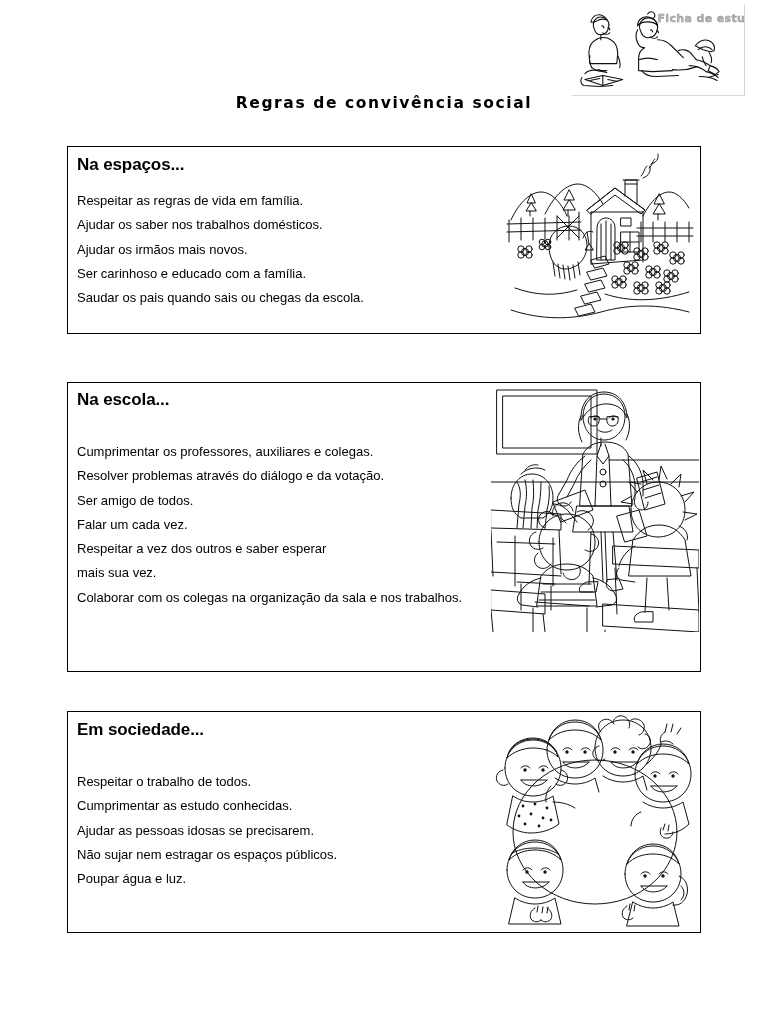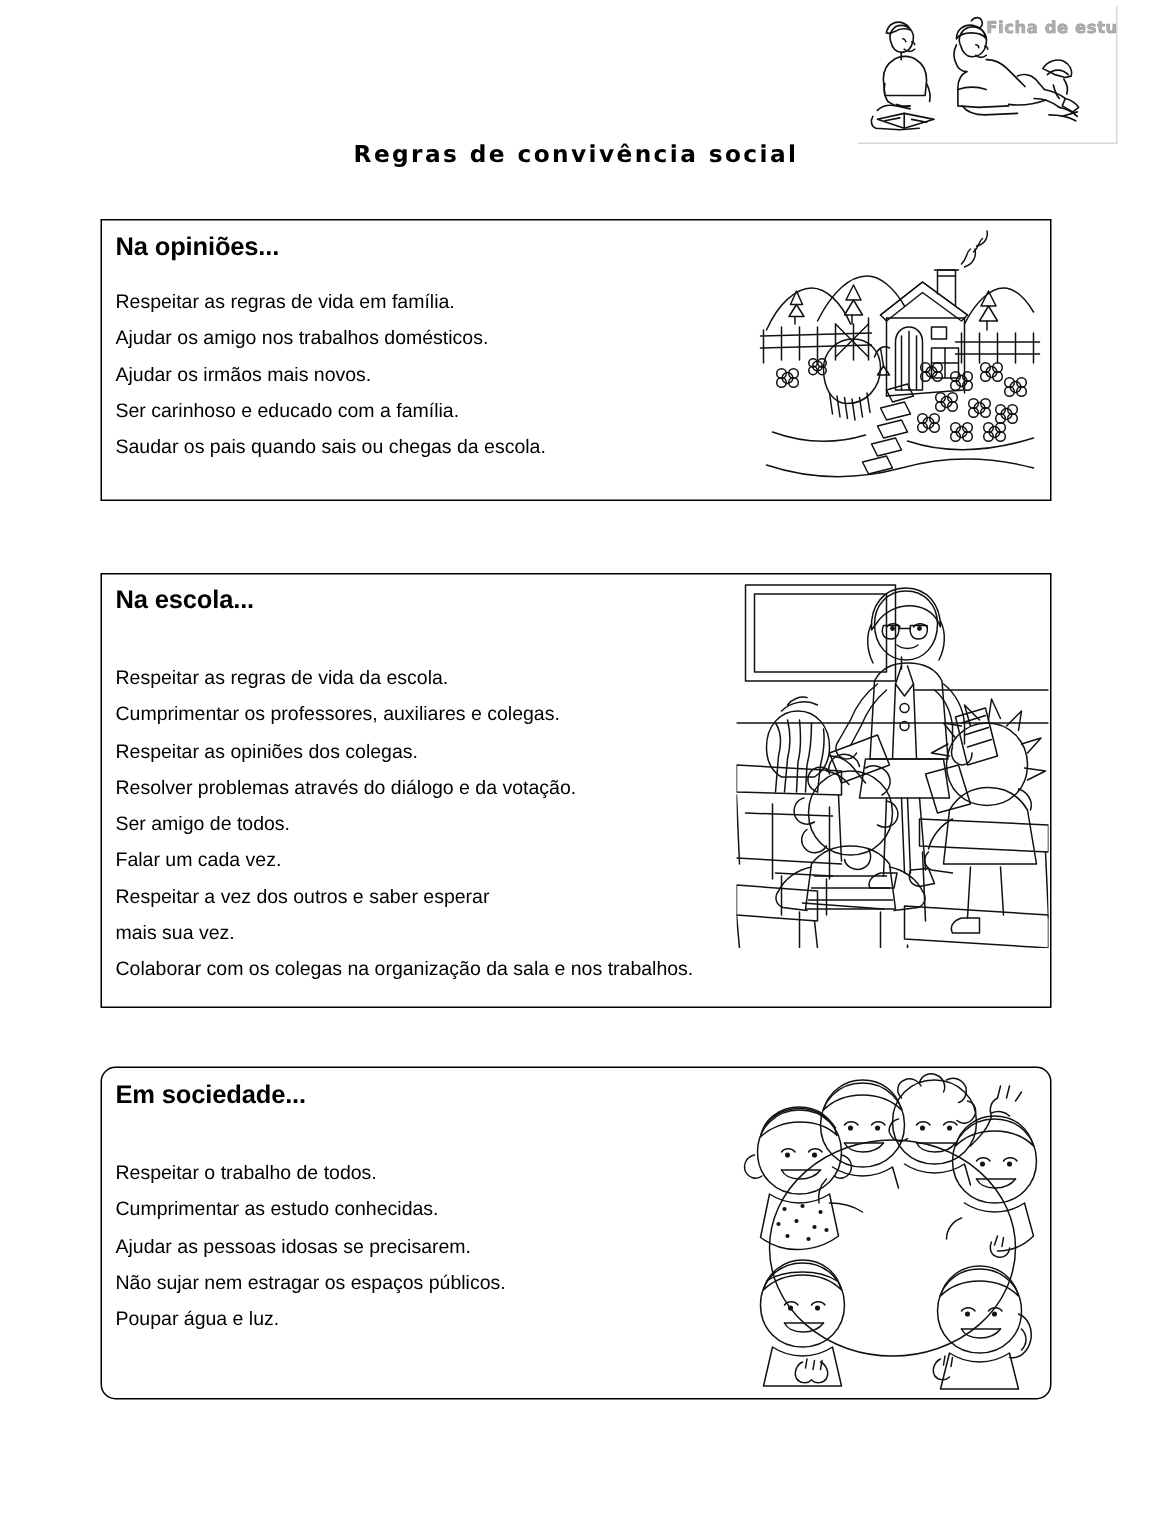--- a/index.html
+++ b/index.html
@@ -46,21 +46,21 @@
   .section-box {
     position: absolute;
     left: 67px;
     width: 634px;
     border: 1.3px solid #000;
     box-sizing: border-box;
     background: #fff;
   }
   #box-familia   { top: 146px; height: 188px; }
   #box-escola    { top: 382px; height: 290px; }
-  #box-sociedade { top: 711px; height: 222px; border-radius: 10px; }
+  #box-sociedade { top: 711px; height: 222px; }
 
   .section-heading {
     position: absolute;
     left: 9px;
     font-weight: bold;
     font-size: 17px;
     letter-spacing: -0.1px;
     color: #000;
     white-space: nowrap;
   }
@@ -155,25 +155,25 @@
     </g>
 
     <text x="86" y="18" font-family="DejaVu Sans, sans-serif" font-size="11" font-weight="bold" fill="#b0b0b0" stroke="#9a9a9a" stroke-width="0.45" letter-spacing="0.4">Ficha de estudo</text>
   </svg>
 </div>
 
 <div class="page-title">Regras de convivência social</div>
 
 <div class="section-box" id="box-familia">
 
-  <div class="section-heading">Na opiniões...</div>
+  <div class="section-heading">Na espaços...</div>
 
   <ul class="rules-list">
     <li class="ln">Respeitar as regras de vida em família.</li>
-    <li class="ln">Ajudar os amigo nos trabalhos domésticos.</li>
+    <li class="ln">Ajudar os saber nos trabalhos domésticos.</li>
     <li class="ln">Ajudar os irmãos mais novos.</li>
     <li class="ln">Ser carinhoso e educado com a família.</li>
     <li class="ln">Saudar os pais quando sais ou chegas da escola.</li>
   </ul>
 
   <div class="box-illustration" id="illus-house">
     <svg viewBox="0 0 198 178" xmlns="http://www.w3.org/2000/svg" fill="none" stroke="#111" stroke-width="1" stroke-linecap="round" stroke-linejoin="round">
 
       <path d="M10 72c8-18 20-28 30-28s20 10 26 24"></path>
       <path d="M44 66c10-20 22-30 33-30 9 0 18 8 25 20"></path>
@@ -359,23 +359,21 @@
       <path d="M10 162c30 10 60 10 90 2 28-8 58-8 88 0"></path>
     </svg>
   </div>
 </div>
 
 <div class="section-box" id="box-escola">
 
   <div class="section-heading">Na escola...</div>
 
   <ul class="rules-list">
-    <li class="ln">Respeitar as regras de vida da escola.</li>
     <li class="ln">Cumprimentar os professores, auxiliares e colegas.</li>
-    <li class="ln">Respeitar as opiniões dos colegas.</li>
     <li class="ln">Resolver problemas através do diálogo e da votação.</li>
     <li class="ln">Ser amigo de todos.</li>
     <li class="ln">Falar um cada vez.</li>
     <li class="ln">Respeitar a vez dos outros e saber esperar</li>
     <li class="ln">mais sua vez.</li>
     <li class="ln">Colaborar com os colegas na organização da sala e nos trabalhos.</li>
   </ul>
 
   <div class="box-illustration" id="illus-classroom">
     <svg viewBox="0 0 208 246" xmlns="http://www.w3.org/2000/svg" fill="none" stroke="#111" stroke-width="1" stroke-linecap="round" stroke-linejoin="round">

